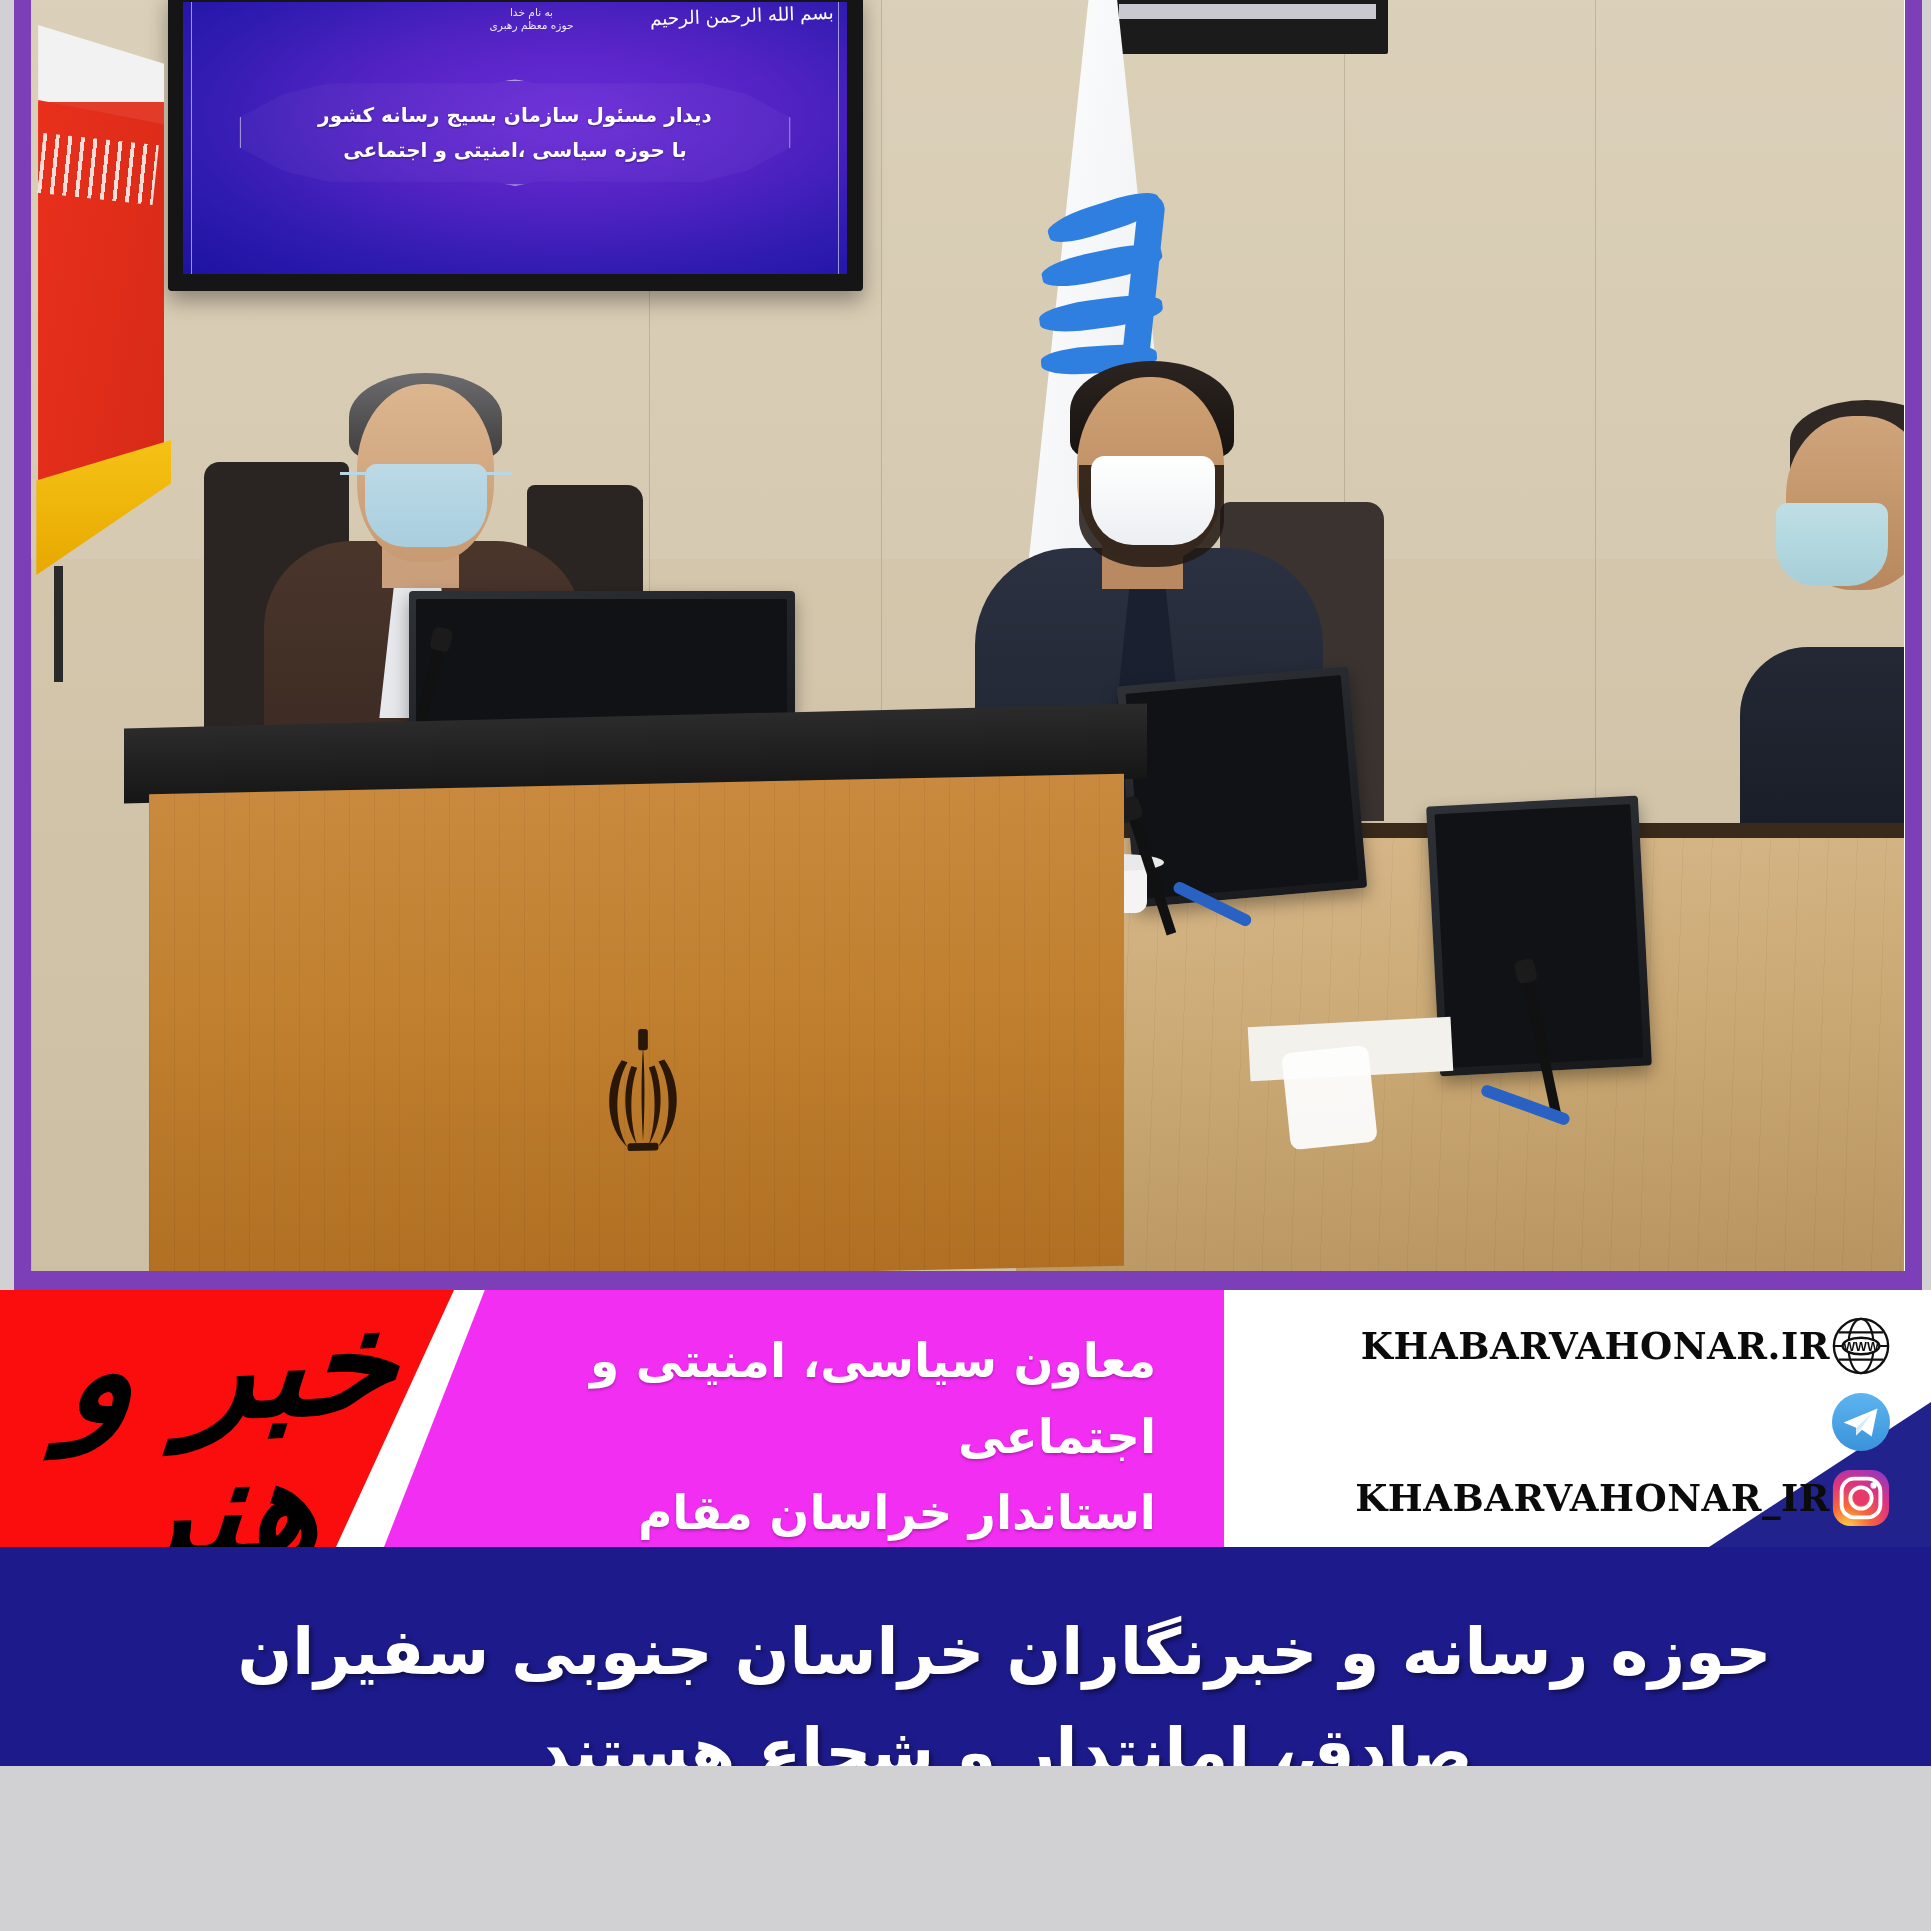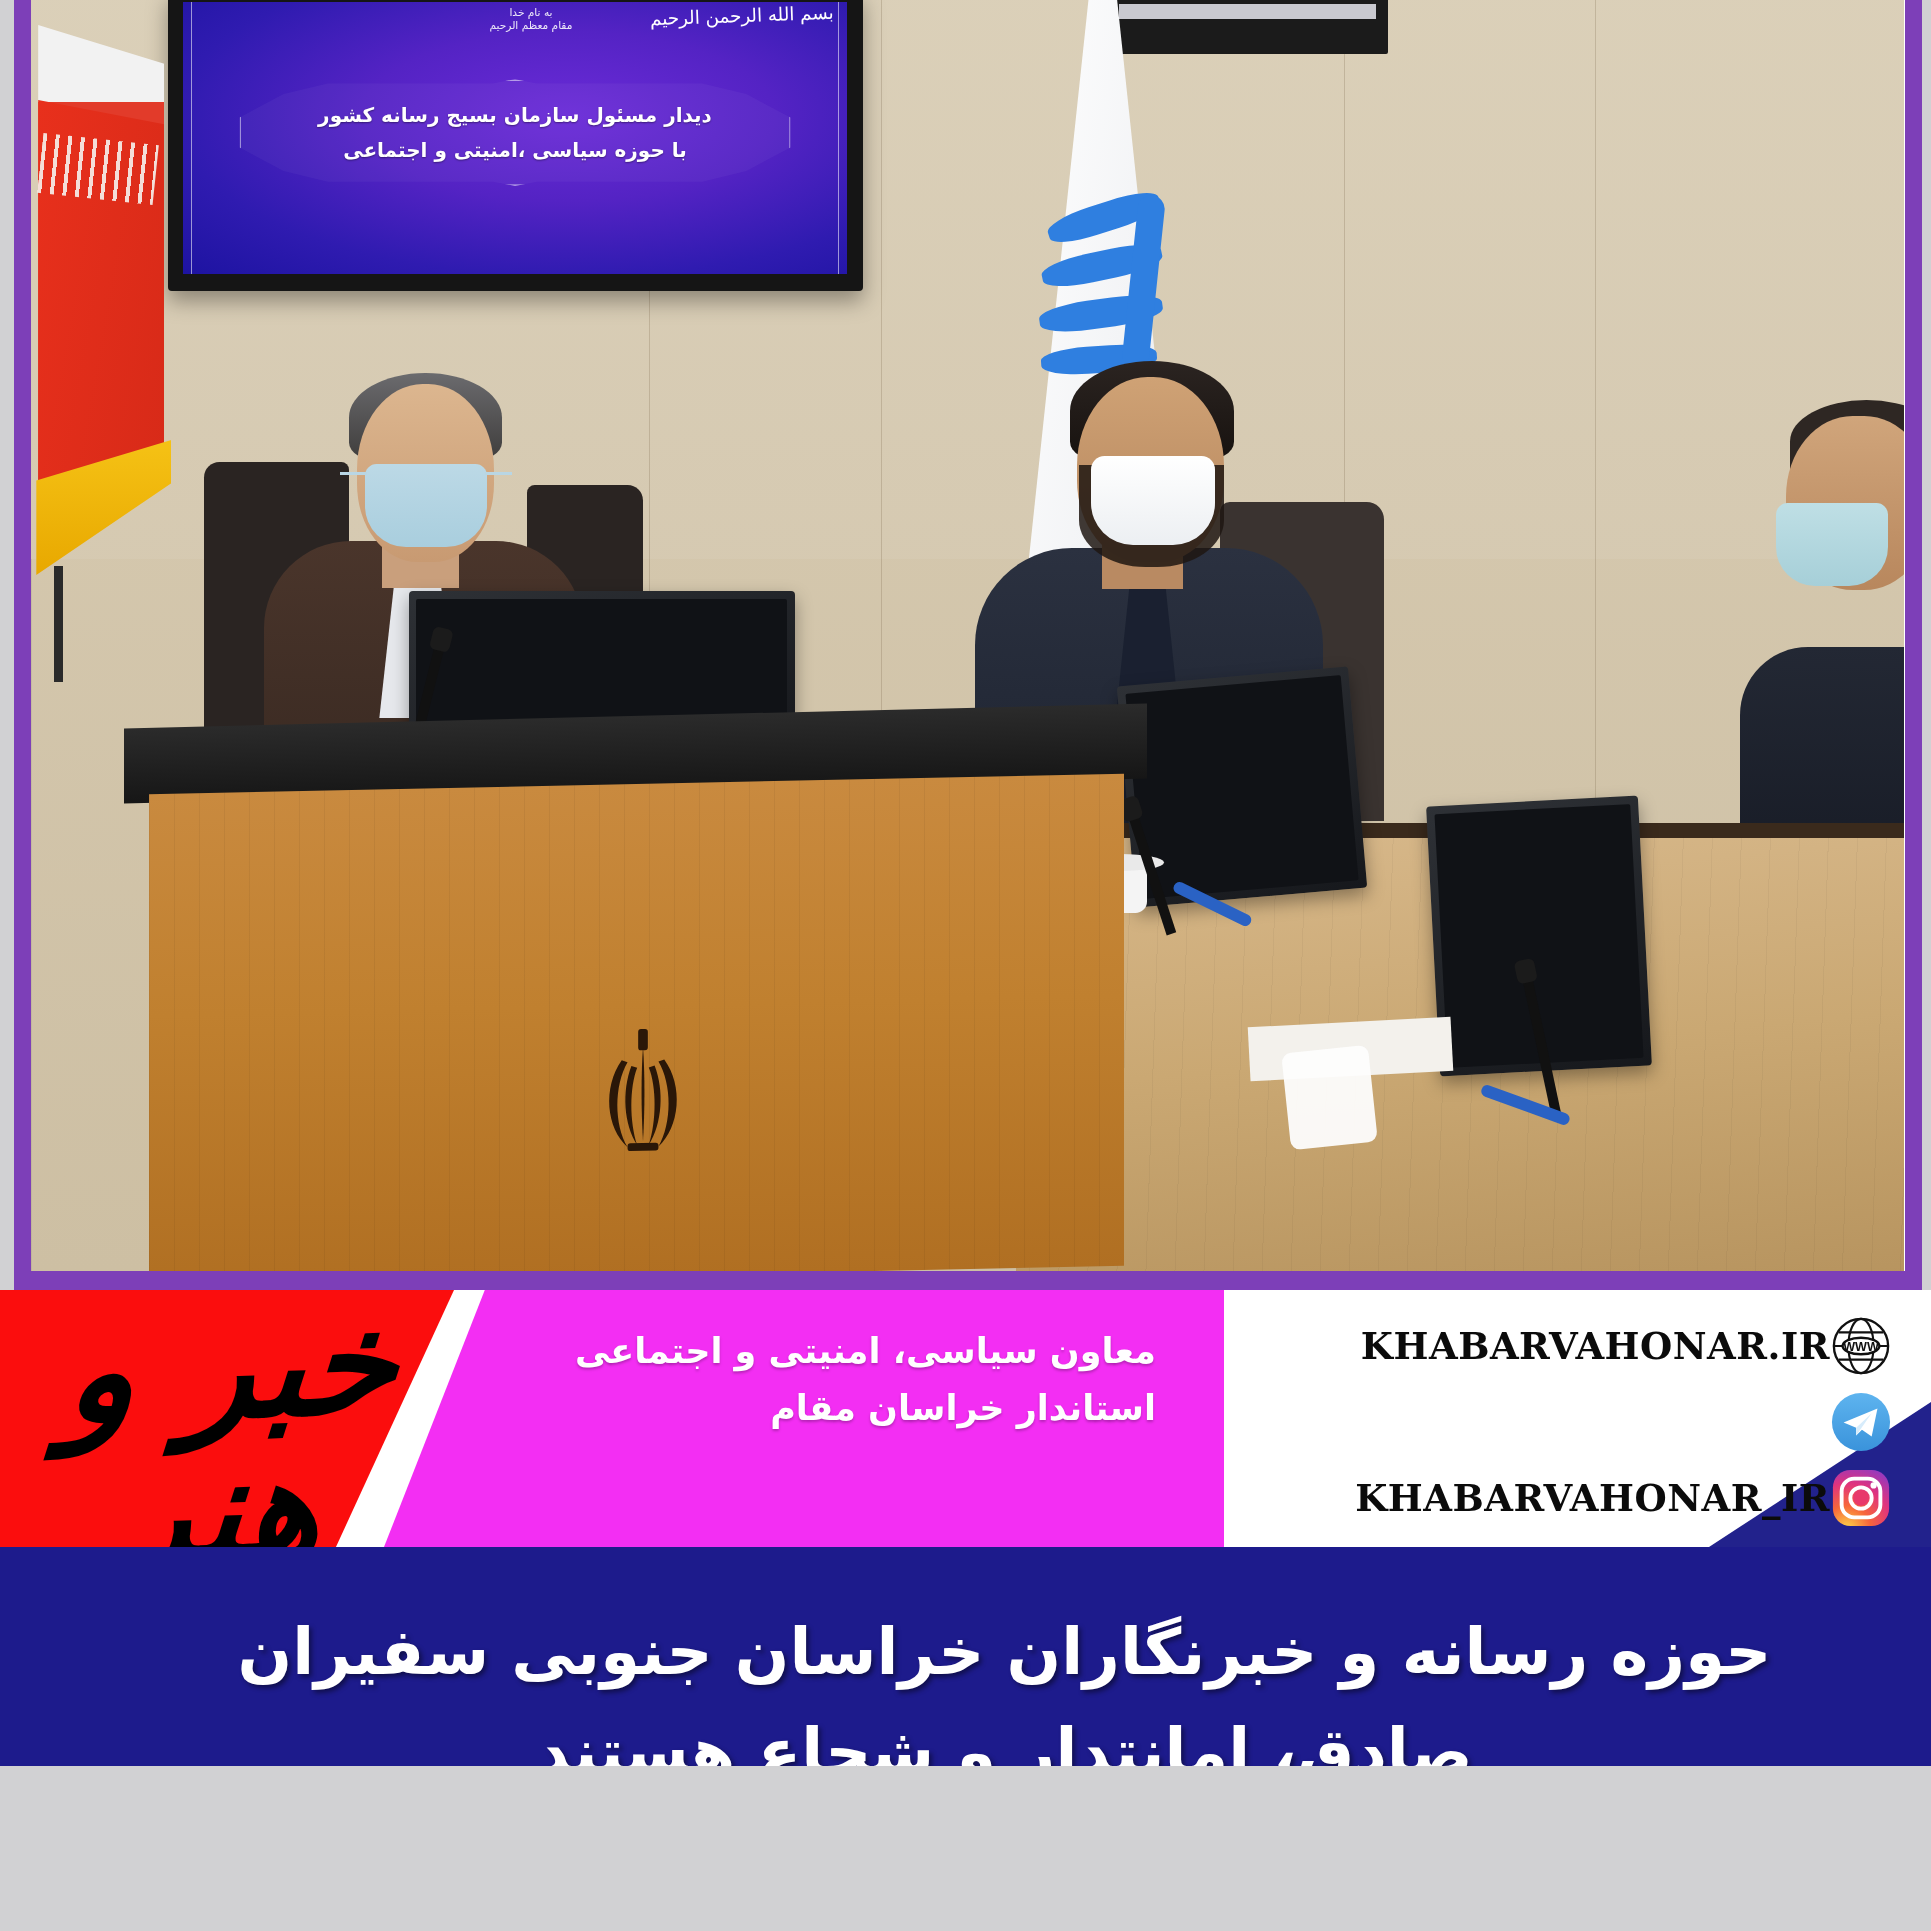--- a/index.html
+++ b/index.html
@@ -349,21 +349,21 @@
   .band-pink {
     position:absolute; left: 384px; top:0; width: 840px; height: 100%;
     background: #f32ef3;
     clip-path: polygon(12% 0, 100% 0, 100% 100%, 0 100%);
   }
   .band-pink .lines {
     position:absolute; right: 68px; top: 33px; width: 676px;
     direction: rtl; text-align: right;
     color:#ffffff; font-weight:700;
     font-family:"DejaVu Sans", sans-serif;
-    font-size: 35px; line-height: 1.62;
+    font-size: 47px; line-height: 1.62;
     text-shadow: 0 1.9px 2.9px rgba(0,0,0,.25);
   }
   .band-blue-corner {
     position:absolute; right:0; bottom:0; width: 222px; height: 145px;
     background:#22228c;
     clip-path: polygon(100% 0, 100% 100%, 0 100%);
   }
   .social {
     position:absolute; right: 39px; top: 21px; width: 792px;
     display:flex; flex-direction: column; gap: 5.8px;
@@ -413,21 +413,21 @@
 
       <div class="wall-picture">
         <div class="mat"></div>
       </div>
 
       <div class="tv">
         <div class="tv-screen">
           <div class="tv-head">
             <div class="left-sm">
               <div>به نام خدا</div>
-              <div>مقام معظم الرحیم</div>
+              <div>حوزه معظم رهبری</div>
             </div>
             <div class="bism">بسم الله الرحمن الرحیم</div>
           </div>
           <div class="tv-cartouche">
             <div>دیدار مسئول سازمان بسیج رسانه کشور</div>
             <div>با حوزه سیاسی ،امنیتی و اجتماعی</div>
           </div>
         </div>
       </div>
 

